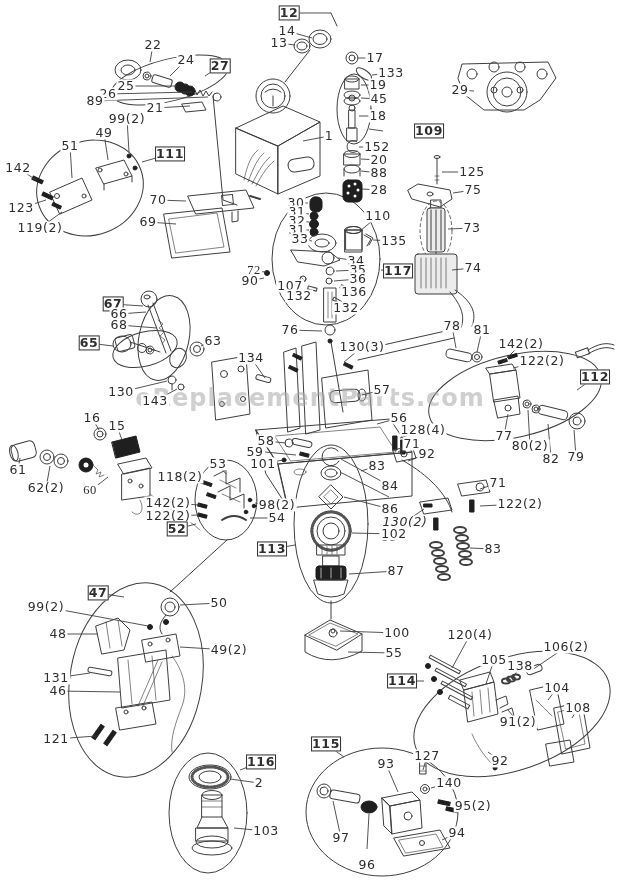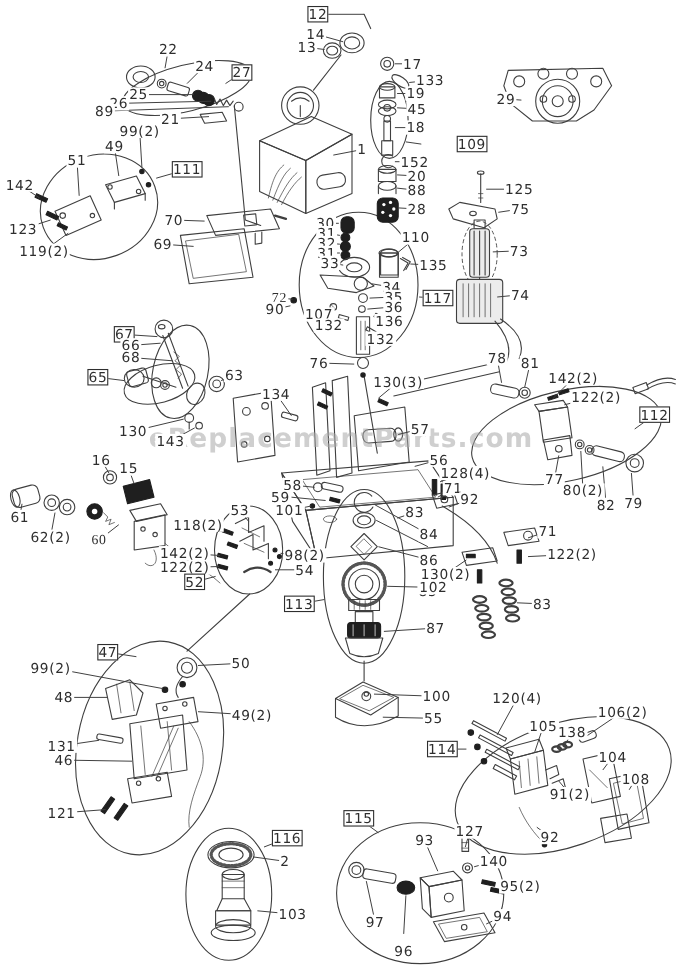--- a/index.html
+++ b/index.html
@@ -8,21 +8,21 @@
   .stage svg{position:absolute;left:0;top:0;}
   #artwork{z-index:1;}
   #leader-lines{z-index:6;pointer-events:none;}
   .watermark{position:absolute;left:0;top:384px;width:620px;text-align:center;z-index:5;
              font-size:24px;font-weight:bold;color:#a8a8a8;opacity:.55;letter-spacing:1px;
              white-space:nowrap;pointer-events:none;}
   #labels-layer{position:absolute;left:0;top:0;width:620px;height:887px;z-index:10;}
   .part-label{position:absolute;transform:translate(-50%,-50%);font-size:12.5px;
               letter-spacing:.6px;color:#2e2e2e;background:#fff;padding:0 1px;line-height:1.05;
               white-space:nowrap;}
-  .part-label.boxed{border:1.4px solid #2e2e2e;padding:0 0;}
+  .part-label.boxed{border:1.4px solid #2e2e2e;padding:0 0;font-weight:bold;}
   
   #artwork *{stroke:#3f3f3f;fill:none;stroke-width:1;stroke-linejoin:round;stroke-linecap:round;}
   #artwork .grp{stroke:#4a4a4a;stroke-width:1.15;}
   #artwork .fill-dark{fill:#1f1f1f;stroke:#1f1f1f;}
   #artwork .fill-light{fill:#ececec;}
   #artwork .fill-white{fill:#ffffff;}
   #artwork .thin{stroke-width:.65;}
   #artwork .thick{stroke-width:2;}
   #artwork .dash{stroke-dasharray:3 3;stroke-width:.8;}
   #artwork .knurl{stroke-dasharray:1.6 1.8;stroke-width:3;stroke:#555;}
@@ -665,21 +665,21 @@
       <div class="part-label" style="left: 362px; top: 347px;">130(3)</div>
       <div class="part-label" style="left: 382px; top: 390px;">57</div>
       <div class="part-label" style="left: 399px; top: 418px;">56</div>
       <div class="part-label" style="left: 423px; top: 430px;">128(4)</div>
       <div class="part-label" style="left: 412px; top: 444px;">71</div>
       <div class="part-label" style="left: 427px; top: 454px;">92</div>
       <div class="part-label" style="left: 377px; top: 466px;">83</div>
       <div class="part-label" style="left: 390px; top: 486px;">84</div>
       <div class="part-label" style="left: 389px; top: 497px; margin-top: 40px;">85</div>
       <div class="part-label" style="left: 390px; top: 509px;">86</div>
-      <div class="part-label" style="left: 405px; top: 522px;">130(2)</div>
+      <div class="part-label" style="left: 405px; top: 522px; font-style: italic;">130(2)</div>
       <div class="part-label" style="left: 394px; top: 534px;">102</div>
       <div class="part-label" style="left: 396px; top: 571px;">87</div>
       <div class="part-label" style="left: 504px; top: 436px;">77</div>
       <div class="part-label" style="left: 530px; top: 446px;">80(2)</div>
       <div class="part-label" style="left: 551px; top: 459px;">82</div>
       <div class="part-label" style="left: 576px; top: 457px;">79</div>
       <div class="part-label" style="left: 498px; top: 483px;">71</div>
       <div class="part-label" style="left: 520px; top: 504px;">122(2)</div>
       <div class="part-label" style="left: 493px; top: 549px;">83</div>
       <div class="part-label" style="left: 92px; top: 418px;">16</div>

